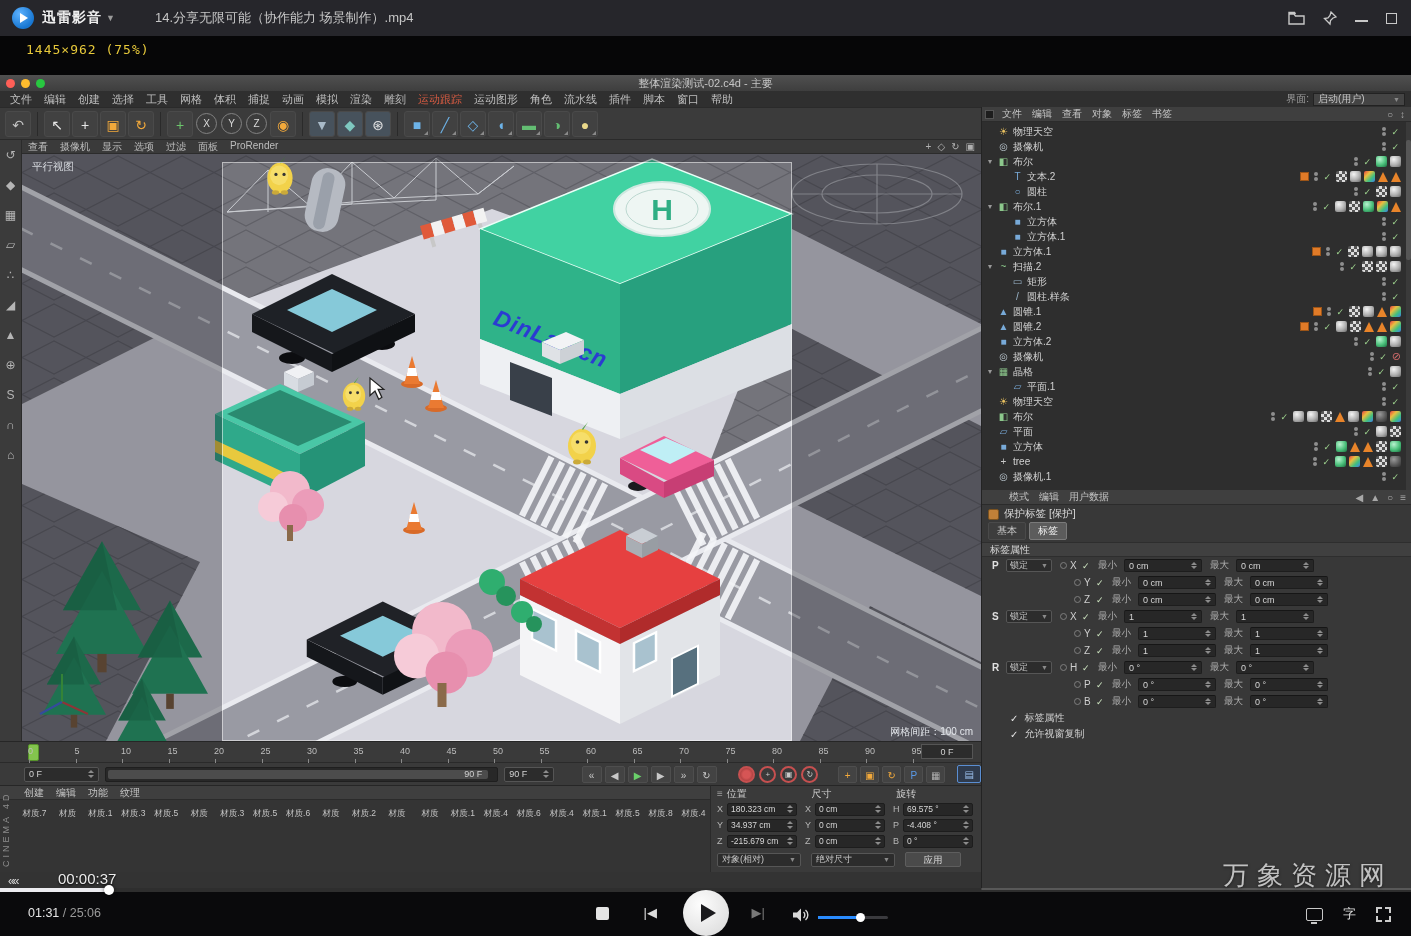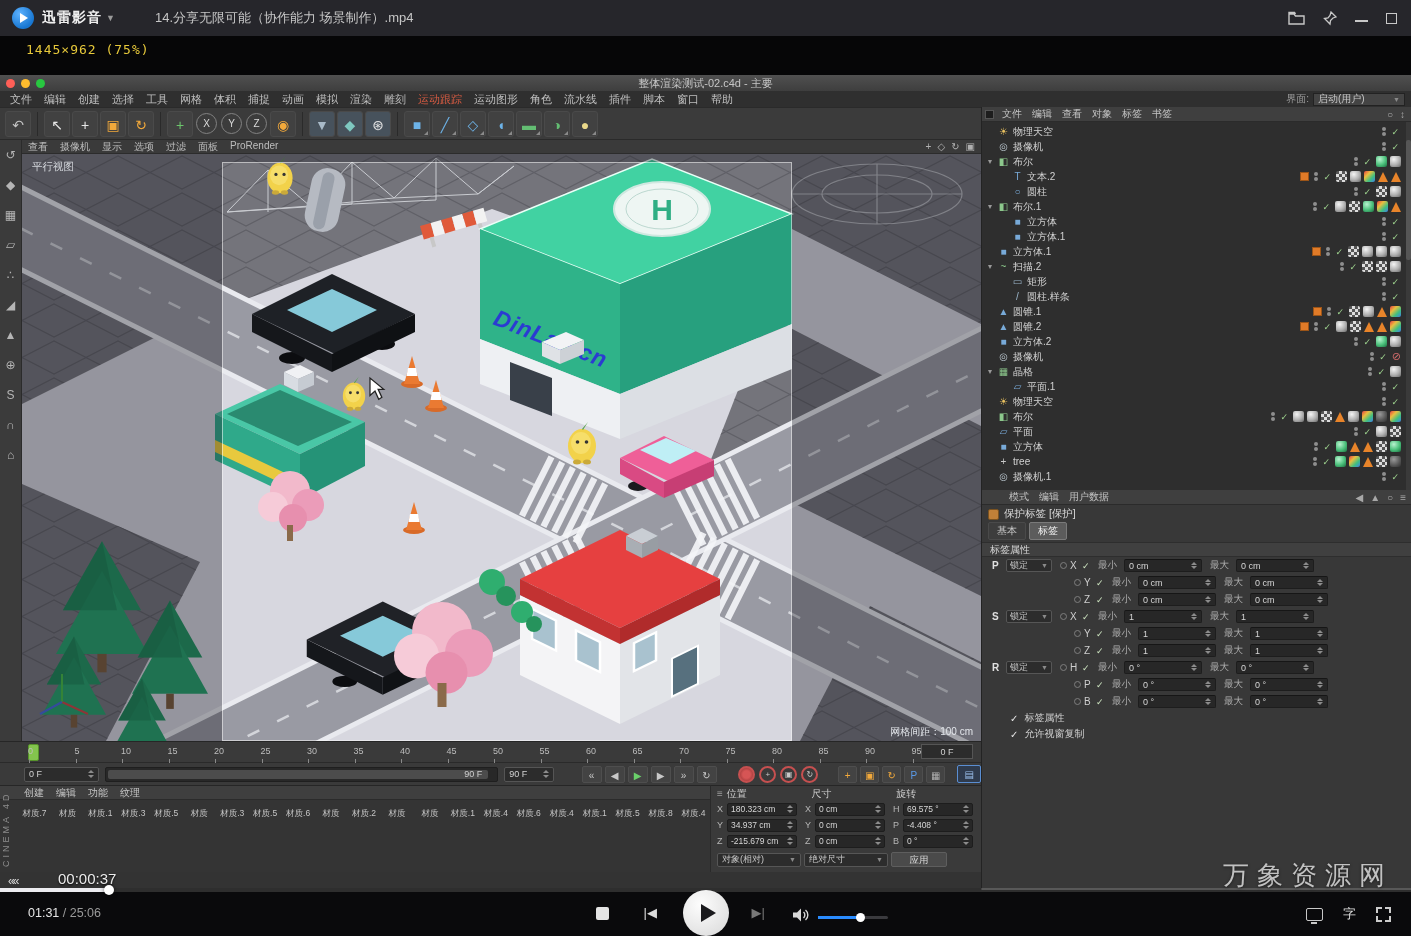--- a/index.html
+++ b/index.html
@@ -127,21 +127,21 @@
 
 
 .coords{position:absolute;left:710px;top:710px;width:271px;height:87px;background:#3a3a3a;border-top:1px solid #262626;border-left:1px solid #2a2a2a;font-size:10px}
 .chead{display:flex;align-items:center;height:15px;color:#cdcdcd;padding-left:6px}
 .chead .hicon{margin-right:4px;color:#9a9a9a}
 .chead span.h{width:88px;font-size:10px}
 .crow{display:flex;align-items:center;height:16px;padding-left:6px}
 .ccell{display:flex;align-items:center;width:88px}
 .ccell b{width:10px;color:#b6b6b6;font-weight:normal;font-size:9px}
 .cfield{width:70px;height:13px;background:#272727;border:1px solid #1d1d1d;border-radius:2px;color:#d6d6d6;font-size:8.5px;display:flex;align-items:center;justify-content:space-between;padding:0 3px}
-.cbot{display:flex;align-items:center;gap:3px;padding:3px 0 0 6px}
+.cbot{display:flex;align-items:center;gap:10px;padding:3px 0 0 6px}
 .cdrop{width:84px;height:14px;background:#2c2c2c;border:1px solid #565656;border-radius:2px;color:#c8c8c8;font-size:9px;display:flex;align-items:center;justify-content:space-between;padding:0 4px}
 .capply{width:56px;height:15px;background:#4a4a4a;border:1px solid #5e5e5e;border-radius:2px;color:#dcdcdc;font-size:9.5px;text-align:center;line-height:14px;cursor:default}
 
 
 .sbar{position:absolute;left:0;top:797px;width:981px;height:16px;background:#3c3c3c;border-top:1px solid #2a2a2a;display:flex;align-items:center;padding-left:8px;color:#b4b4b4;font-size:9.5px;white-space:nowrap;overflow:hidden}
 
 
 .skipmark{position:absolute;left:8px;top:874px;color:#d8d8d8;font-size:12px;z-index:42;letter-spacing:-2px}
 .ptool{position:absolute;left:58px;top:870px;color:#ececec;font-size:15px;z-index:42;text-shadow:0 1px 2px #000}
 .pbar{position:absolute;left:0;top:888px;width:1411px;height:4px;background:rgba(255,255,255,.16);z-index:43}

